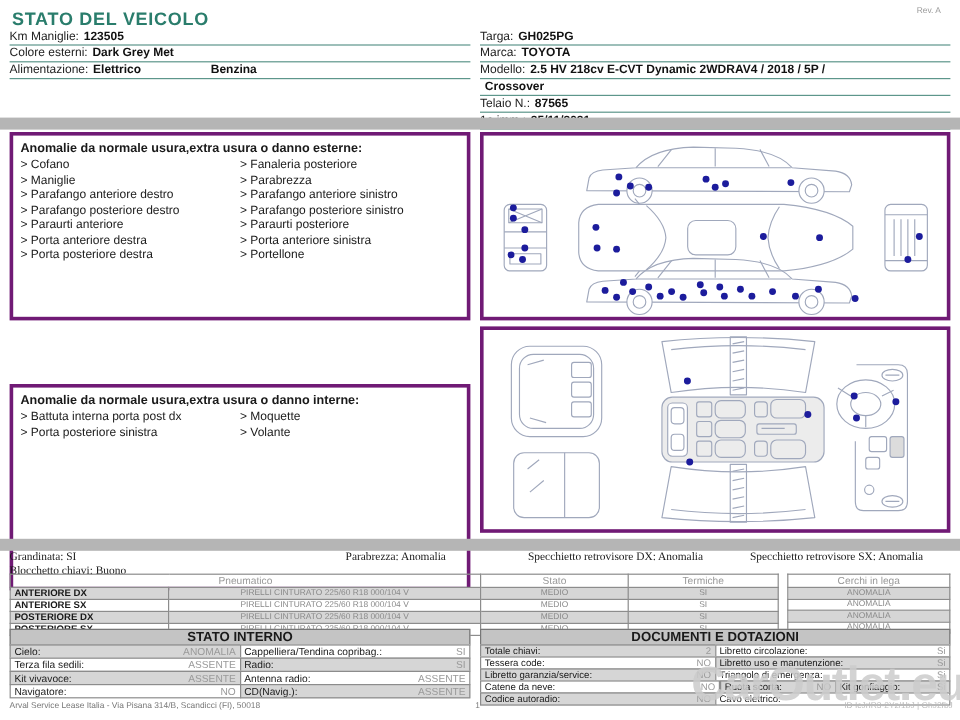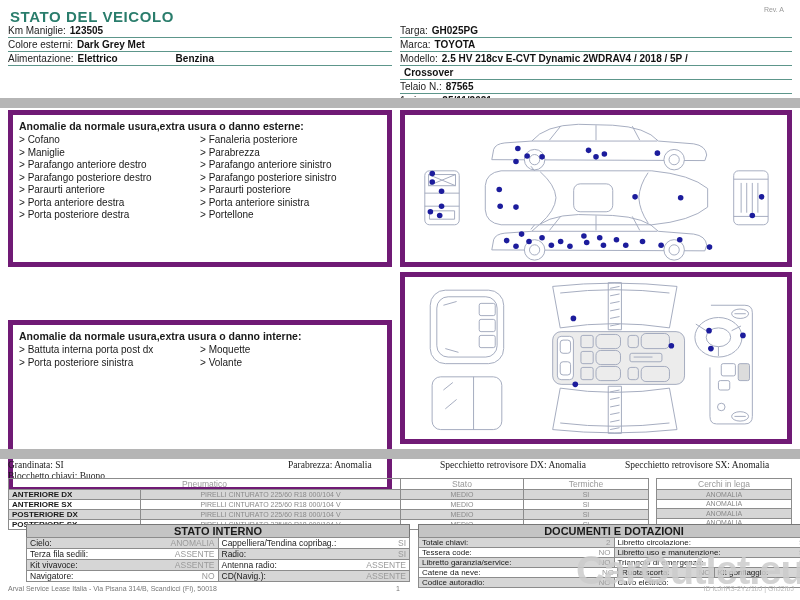--- a/index.html
+++ b/index.html
@@ -9,21 +9,21 @@
   .rev{position:absolute;right:16px;top:6px;font-size:7px;color:#999;}
   .info-col{position:absolute;top:24px;font-size:10px;}
   #info-left{left:8px;width:384px;}
   #info-right{left:400px;width:392px;}
   .info-row{border-bottom:1px solid #5d968b;padding:1px 0;min-height:11px;line-height:11px;}
   .info-label{color:#222;}
   .info-value{font-weight:bold;color:#111;margin-left:4px;}
   .info-value2{margin-left:58px;}
   .graybar{position:absolute;left:0;width:800px;height:10px;background:#b5b5b5;}
   #bar1{top:98px;} #bar2{top:449px;}
-  .panel{position:absolute;border:5px solid #701a75;background:#fff;box-sizing:border-box;}
+  .panel{position:absolute;border:3px solid #701a75;background:#fff;box-sizing:border-box;}
   #ext-text{left:8px;top:110px;width:384px;height:157px;}
   #ext-diag{left:400px;top:110px;width:392px;height:157px;}
   #int-text{left:8px;top:272px;width:384px;height:172px;margin-top:48px;}
   #int-diag{left:400px;top:272px;width:392px;height:172px;}
   .panel-title{font-size:10.5px;font-weight:bold;padding:5px 6px 2px;}
   .anom-cols{display:flex;padding:0 6px;font-size:10px;}
   .anom-col{width:50%;}
   .anom-item{line-height:12.5px;white-space:nowrap;}
   .anom-item::before{content:"> ";}
   .panel svg{display:block;width:100%;height:100%;}
@@ -38,21 +38,21 @@
   .tires-main{position:absolute;left:8px;top:478px;width:640px;table-layout:fixed;}
   .tires-cerchi{position:absolute;left:656px;top:478px;width:136px;table-layout:fixed;}
   .tires-main th,.tires-cerchi th{border:1px solid #8c8c8c;color:#999;font-weight:normal;font-size:8.5px;height:9px;padding:0;}
   .tires-main td,.tires-cerchi td{border:1px solid #8c8c8c;height:8.5px;padding:0;}
   td.label{font-size:8px;font-weight:bold;padding-left:3px;text-align:left;width:132px;}
   td.spec{font-size:7px;color:#8a8a8a;text-align:center;width:260px;}
   td.stato,td.termiche{font-size:7px;color:#8a8a8a;text-align:center;}
   td.cerchi-val{font-size:7px;color:#8a8a8a;text-align:center;}
   col.c-label{width:132px;} col.c-spec{width:260px;} col.c-stato{width:123px;} col.c-term{width:125px;}
   tr.alt td{background:#d6d6d6;margin-left:26px;}
-  .bottom-table{position:absolute;top:524px;margin-left:18px;}
+  .bottom-table{position:absolute;top:524px;}
   #stato-tbl{left:8px;width:384px;}
   #docs-tbl{left:400px;width:392px;}
   .tbl-header{border:1px solid #777;background:#c4c4c4;text-align:center;font-weight:bold;font-size:11px;height:12px;line-height:12px;}
   .kv-row{display:flex;margin-top:-1px;}
   .kv-cell{flex:1;display:flex;justify-content:space-between;border:1px solid #8c8c8c;
            padding:0 3px;height:10px;line-height:10px;font-size:8.5px;background:#fff;overflow:hidden;white-space:nowrap;}
   .kv-cell+.kv-cell{margin-left:-1px;gap:15px;}
   .kv-cell.gray{background:#d6d6d6;}
   .kv-split{flex:1;display:flex;}
   .kv-value{color:#9a9a9a;padding-left:4px;}

